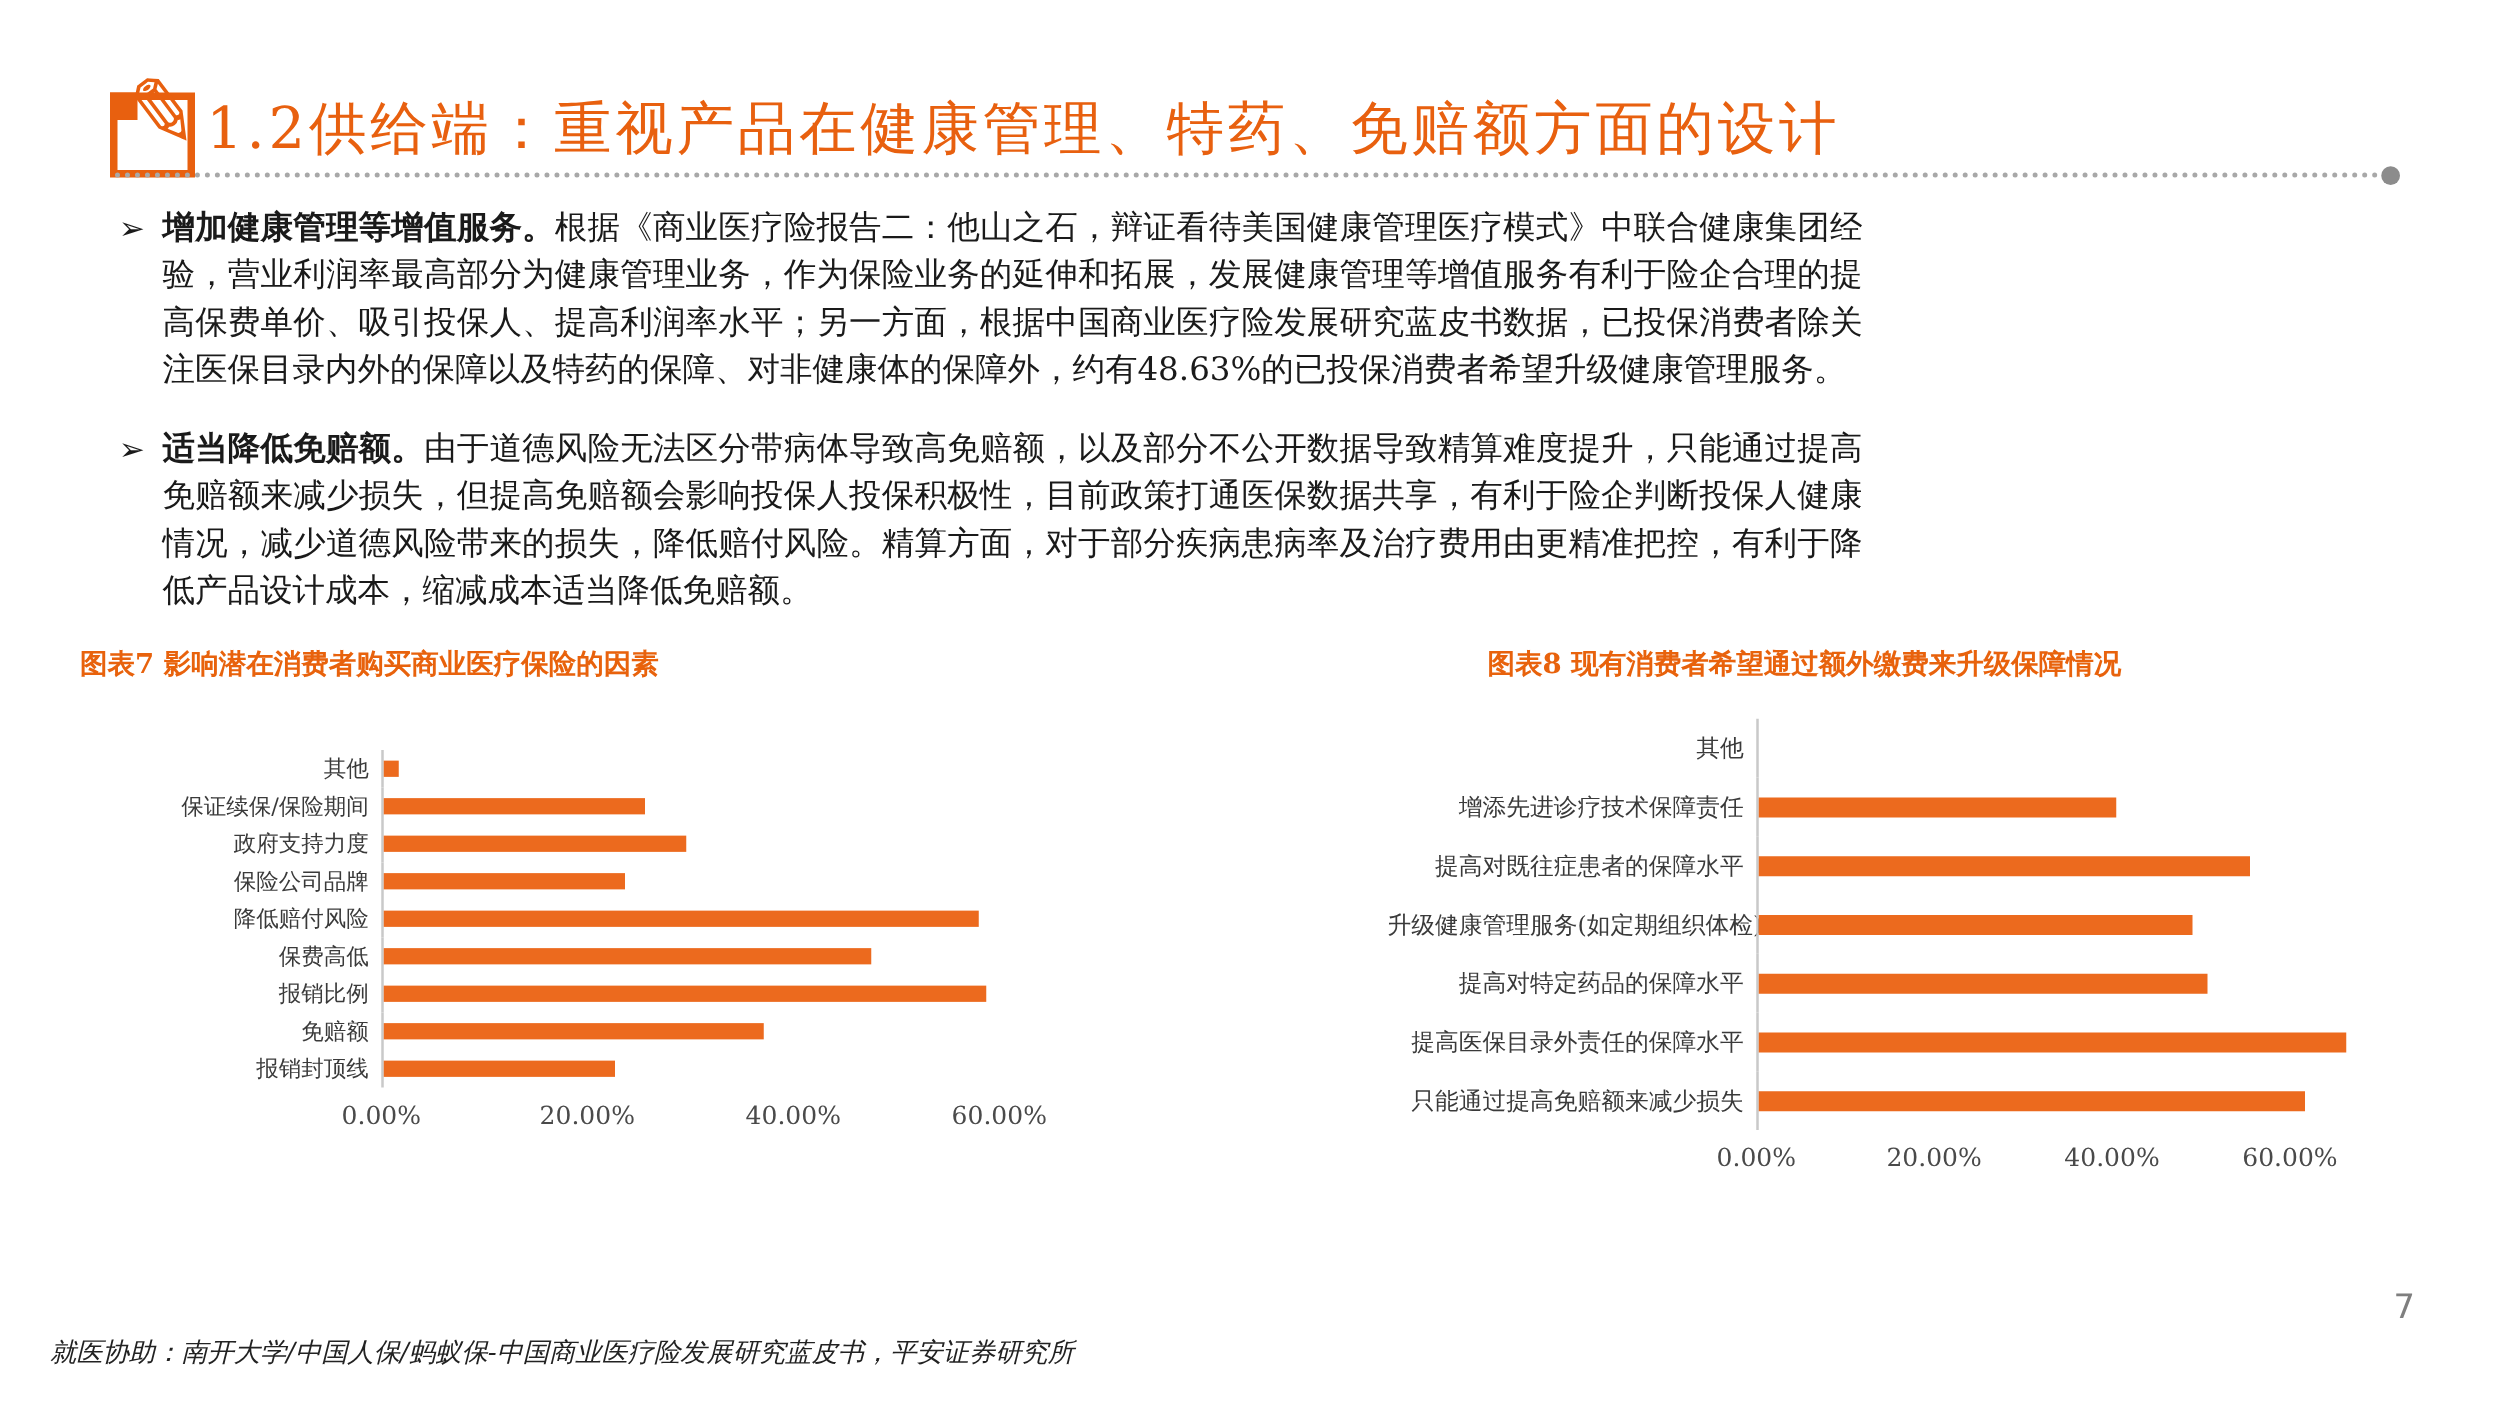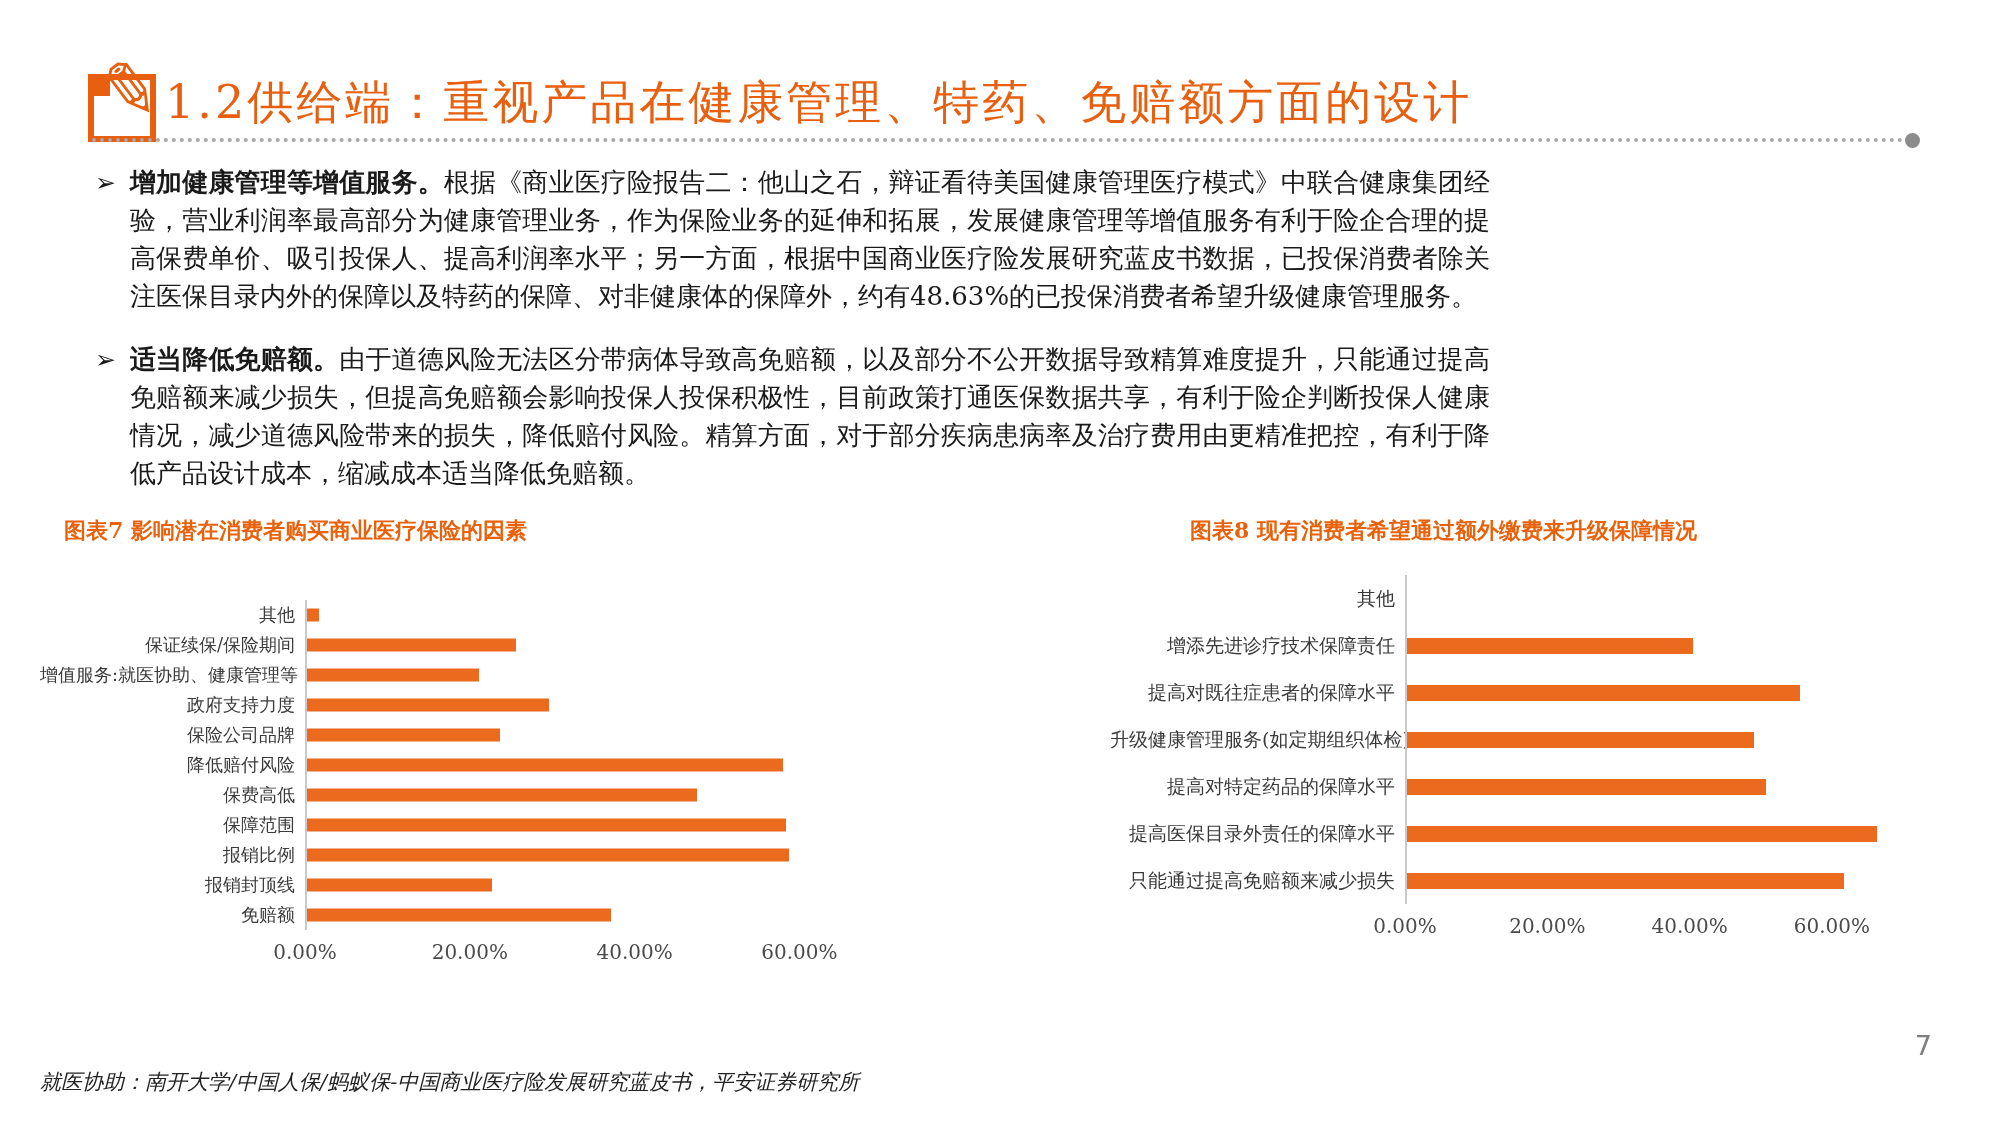--- a/index.html
+++ b/index.html
@@ -111,26 +111,20 @@
             <div class="cbar" style="width: 2.4%; background: rgb(236, 106, 30);"></div>
           </div>
         </div>
         <div class="crow">
           <div class="clabel">保证续保/保险期间</div>
           <div class="ctrack">
             <div class="cbar" style="width: 40.8%; background: rgb(236, 106, 30);"></div>
           </div>
         </div>
         <div class="crow">
-          <div class="clabel">增值服务:就医协助、健康管理等</div>
-          <div class="ctrack">
-            <div class="cbar" style="width: 33.6%; background: rgb(236, 106, 30);"></div>
-          </div>
-        </div>
-        <div class="crow">
           <div class="clabel">政府支持力度</div>
           <div class="ctrack">
             <div class="cbar" style="width: 47.2%; background: rgb(236, 106, 30);"></div>
           </div>
         </div>
         <div class="crow">
           <div class="clabel">保险公司品牌</div>
           <div class="ctrack">
             <div class="cbar" style="width: 37.6%; background: rgb(236, 106, 30);"></div>
           </div>
@@ -141,41 +135,35 @@
             <div class="cbar" style="width: 92.8%; background: rgb(236, 106, 30);"></div>
           </div>
         </div>
         <div class="crow">
           <div class="clabel">保费高低</div>
           <div class="ctrack">
             <div class="cbar" style="width: 76%; background: rgb(236, 106, 30);"></div>
           </div>
         </div>
         <div class="crow">
-          <div class="clabel">保障范围</div>
-          <div class="ctrack">
-            <div class="cbar" style="width: 93.28%; background: rgb(236, 106, 30);"></div>
-          </div>
-        </div>
-        <div class="crow">
           <div class="clabel">报销比例</div>
           <div class="ctrack">
             <div class="cbar" style="width: 93.92%; background: rgb(236, 106, 30);"></div>
           </div>
         </div>
         <div class="crow">
+          <div class="clabel">免赔额</div>
+          <div class="ctrack">
+            <div class="cbar" style="width: 59.2%; background: rgb(236, 106, 30);"></div>
+          </div>
+        </div>
+        <div class="crow">
           <div class="clabel">报销封顶线</div>
           <div class="ctrack">
             <div class="cbar" style="width: 36%; background: rgb(236, 106, 30);"></div>
-          </div>
-        </div>
-        <div class="crow">
-          <div class="clabel">免赔额</div>
-          <div class="ctrack">
-            <div class="cbar" style="width: 59.2%; background: rgb(236, 106, 30);"></div>
           </div>
         </div>
       </div>
     <div class="ticks">
         <div class="tick" style="left: 0%;">0.00%</div>
         <div class="tick" style="left: 32%;">20.00%</div>
         <div class="tick" style="left: 64%;">40.00%</div>
         <div class="tick" style="left: 96%;">60.00%</div>
       </div>
   </div>

